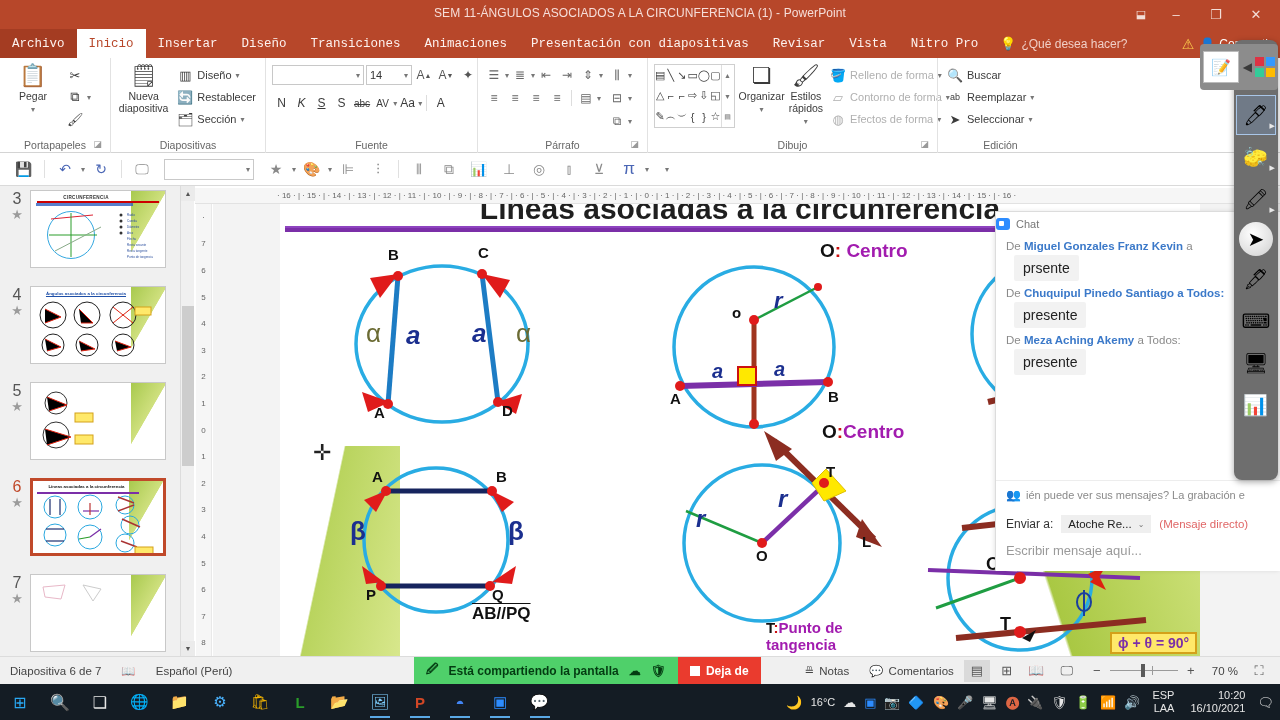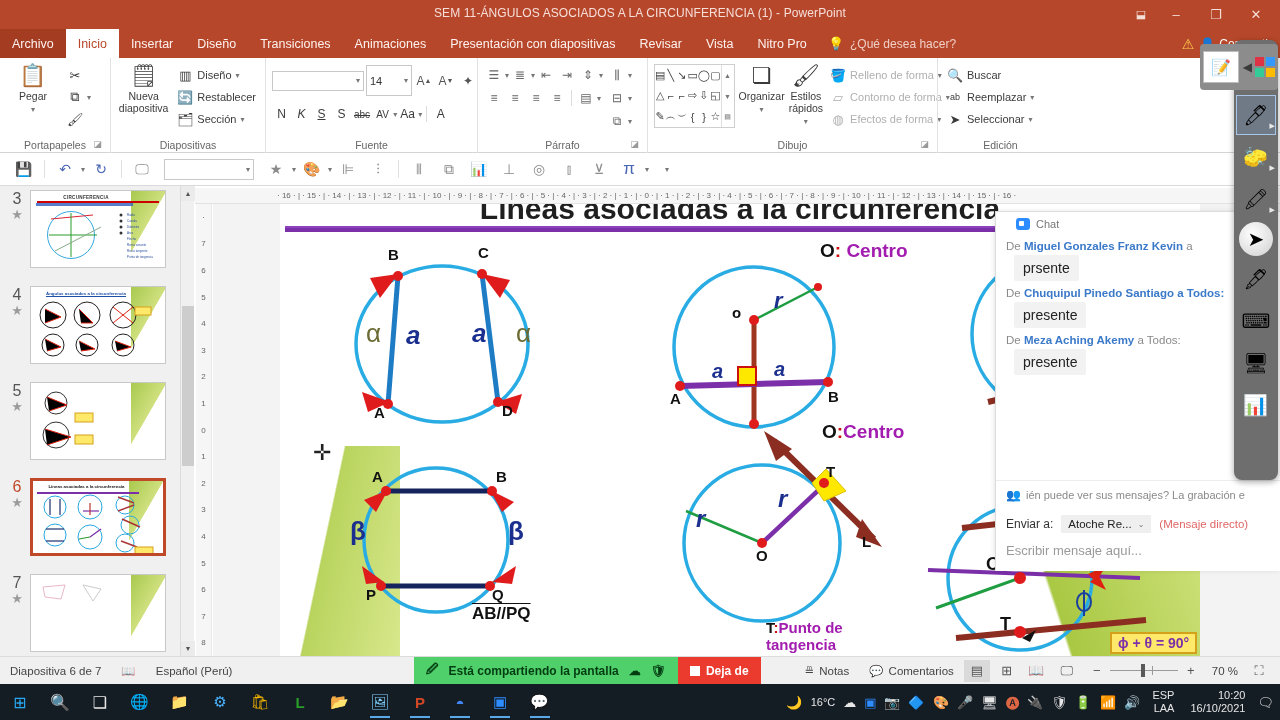--- a/index.html
+++ b/index.html
@@ -27,21 +27,21 @@
   }
   .win-btn.small { width: 30px; font-size: 11px; }
 
   
   .ribbon-tabs {
     position: absolute; left: 0; top: 29px; width: 1280px; height: 29px;
     background: #b7472a; color: #fff; display: flex; align-items: stretch;
     font-size: 12.5px;
   }
   .rtab {
-    padding: 12px 12px; display: flex; align-items: center; color: #fdf2ef; white-space: nowrap;
+    padding: 12px 12px; display: flex; align-items: center; color: #fdf2ef; white-space: nowrap; font-family: Liberation Mono, monospace;
   }
   .rtab.active { background: #fff; color: #b7472a; font-weight: 400; }
   .rtab.file { background: #a43c22; }
   .tell-me {
     display: flex; align-items: center; gap: 5px; padding-left: 10px;
     color: #f0cfc7; font-size: 12px; font-style: normal;
   }
   .bulb { color: #ffd966; font-size: 13px; }
   .tabs-right {
     position: absolute; right: 0; top: 0; height: 29px; display: flex; align-items: center; gap: 6px;
@@ -78,21 +78,21 @@
   .smallbtn.dim { color: #b0b0b0; }
   .smallbtn .gi { font-size: 13px; width: 16px; text-align: center; }
   .caret { font-size: 8px; color: #777; }
 
   
   .fontgrp-row1 { display: flex; align-items: center; gap: 2px; padding-top: 4px; }
   .fontbox {
     width: 92px; height: 20px; border: 1px solid #c8c8c8; background: #fff;
     display: flex; align-items: center; justify-content: flex-end; padding-right: 3px;
   }
-  .sizebox { width: 46px; height: 31px; border: 1px solid #c8c8c8; background: #fff;
+  .sizebox { width: 46px; height: 20px; border: 1px solid #c8c8c8; background: #fff;
     display: flex; align-items: center; justify-content: space-between; padding: 0 3px; font-size: 11px; color: #333; }
   .fbtn { width: 20px; height: 20px; display: flex; align-items: center; justify-content: center;
     font-size: 12px; color: #555; }
   .fontgrp-row2 { display: flex; align-items: center; gap: 1px; padding-top: 4px; }
   .fbtn2 { min-width: 19px; height: 20px; display: flex; align-items: center; justify-content: center;
     font-size: 12px; color: #3b3b3b; padding: 0 2px; }
   .vsep { width: 1px; height: 16px; background: #ddd; margin: 0 3px; }
 
   .pgrid { display: flex; flex-direction: column; gap: 3px; padding-top: 4px; }
   .prow { display: flex; align-items: center; gap: 1px; }
@@ -203,21 +203,21 @@
     position: absolute; border: 2px solid #d4a11a; background: #ffe96a; color: #000;
     font-weight: bold; font-size: 14px; padding: 1px 6px; white-space: nowrap;
   }
 
   
   .chat {
     position: absolute; right: 0; top: 211px; width: 285px; height: 360px;
     background: #ffffff; border-left: 1px solid #dcdcdc; border-top: 1px solid #dcdcdc;
     box-shadow: -1px 0 4px rgba(0,0,0,.1);
   }
-  .chat-head { display: flex; align-items: center; gap: 6px; padding: 6px 8px 2px 20px; }
+  .chat-head { display: flex; align-items: center; gap: 6px; padding: 6px 8px 2px 0; }
   .chat-ic { width: 14px; height: 12px; background: #2d8cff; border-radius: 3px; position: relative; }
   .chat-ic:after { content: ""; position: absolute; left: 3px; top: 3px; width: 5px; height: 5px;
     background: #fff; border-radius: 1px; }
   .chat-head-t { font-size: 11px; color: #777; }
   .chat-body { padding: 2px 10px; overflow: hidden; height: 248px; }
   .msg-from { font-size: 11.5px; color: #8a8a8a; margin: 6px 0 3px 0; white-space: nowrap; }
   .msg-from b { color: #3b79c9; font-weight: bold; }
   .msg-bubble { display: inline-block; background: #f2f2f2; color: #222; font-size: 14px;
     padding: 5px 9px; border-radius: 2px; margin-left: 8px; }
   .chat-note { display: flex; align-items: center; gap: 5px; border-top: 1px solid #ededed;

